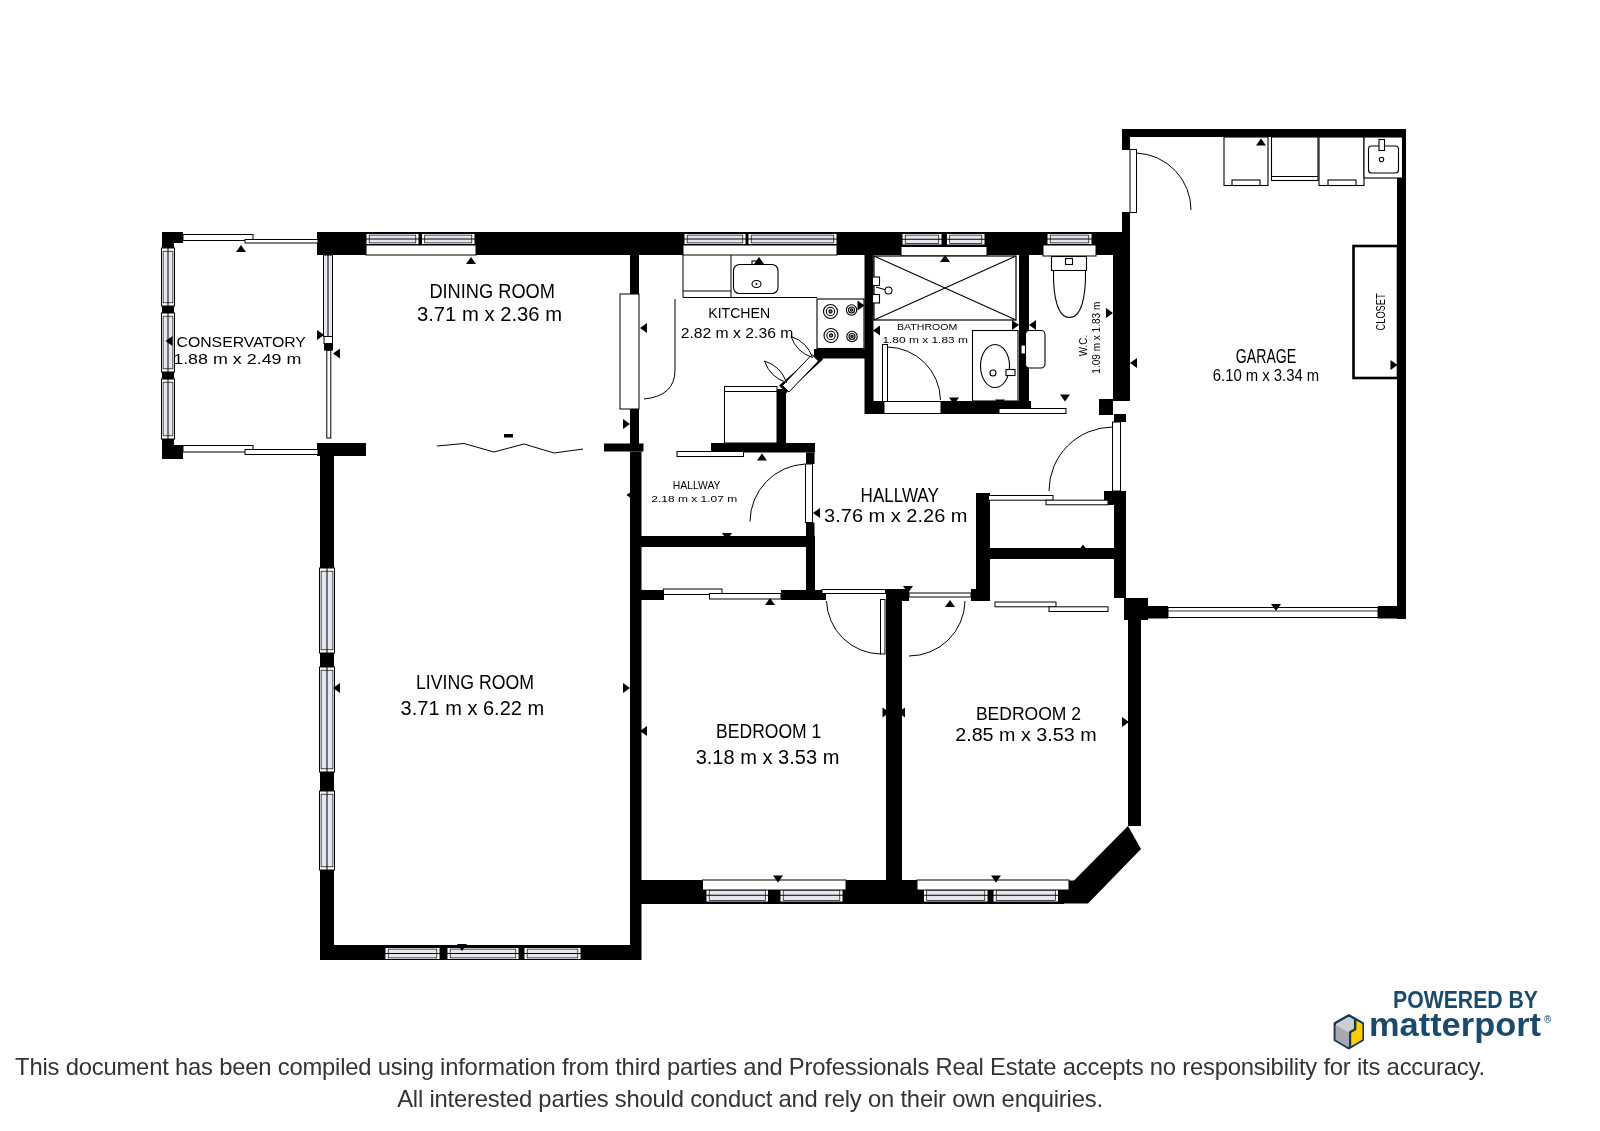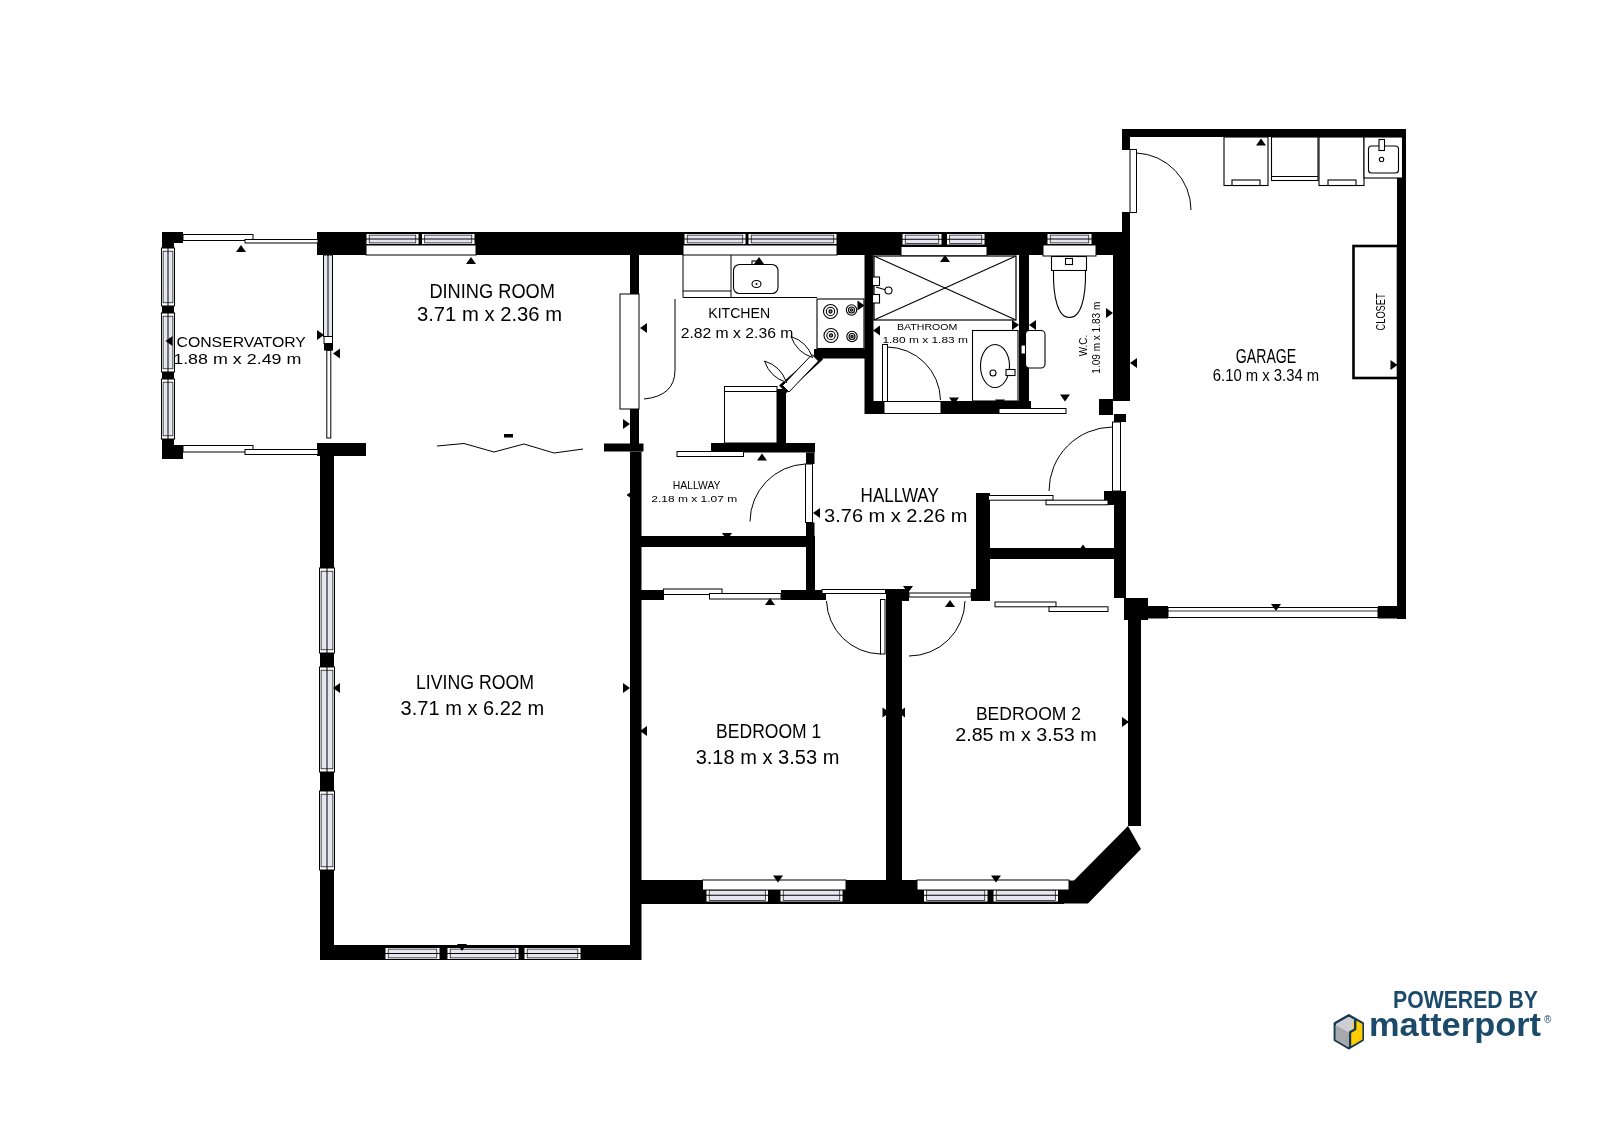--- a/index.html
+++ b/index.html
@@ -355,13 +355,14 @@
 </g>
 <clipPath id="wm">
           <rect x="1360" y="1012.5" width="200" height="40"></rect>
         </clipPath>
 <g clip-path="url(#wm)">
           <text x="1369" y="1035.5" font-family="Liberation Sans, sans-serif" font-weight="bold" font-size="33.5" textLength="172" lengthAdjust="spacingAndGlyphs" fill="#1b4a6b">matterport</text>
         </g>
 <text x="1544" y="1023" font-family="Liberation Sans, sans-serif" font-size="10" fill="#1b4a6b">®</text>
 </g>
 </svg>
+<div style="position:absolute;left:0;top:1051px;width:1500px;text-align:center;font-size:23.8px;line-height:31.5px;color:#333;letter-spacing:-0.2px;">This document has been compiled using information from third parties and Professionals Real Estate accepts no responsibility for its accuracy.<br>All interested parties should conduct and rely on their own enquiries.</div>
 </div>
 
 </body></html>

